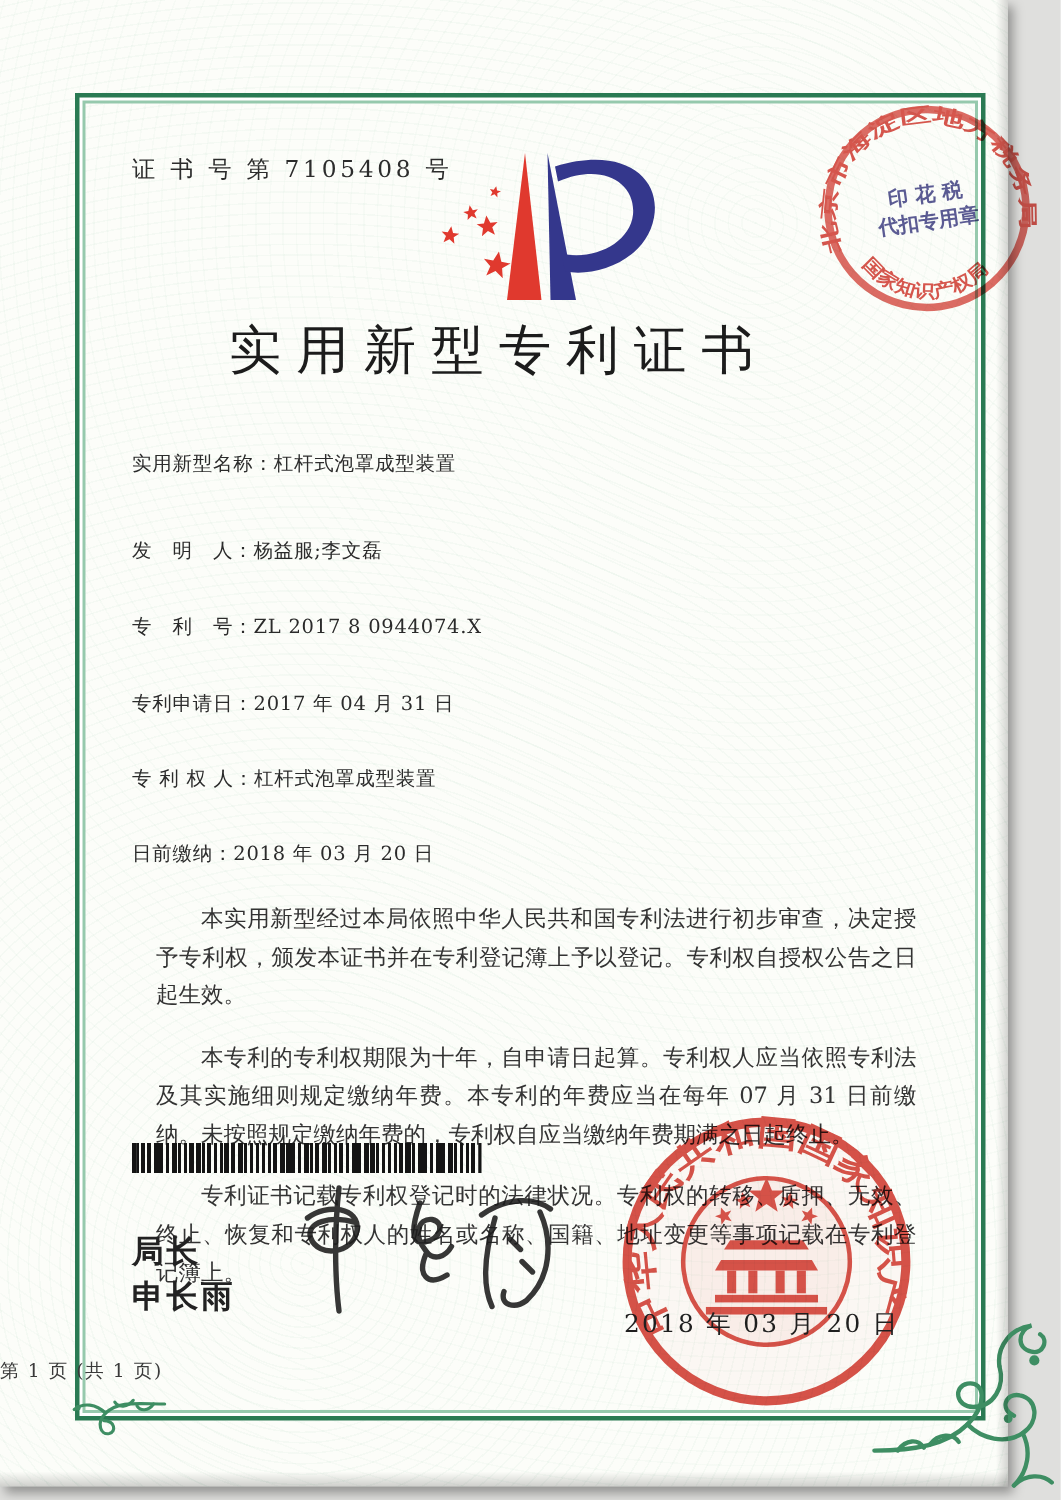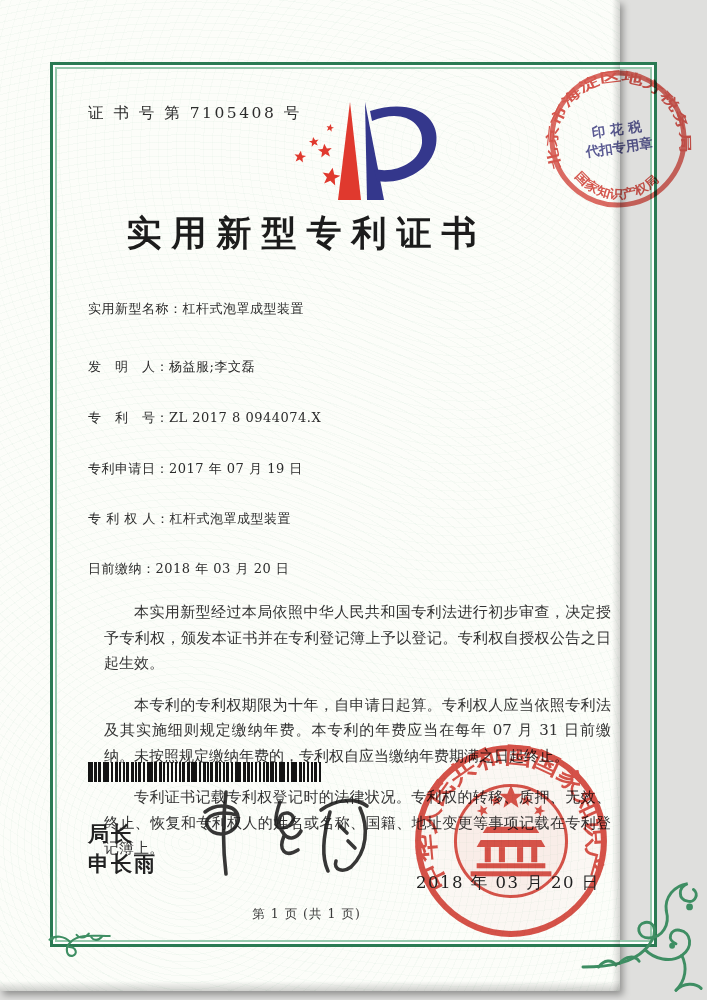--- a/index.html
+++ b/index.html
@@ -1,47 +1,47 @@
 <!DOCTYPE html>
 <html><head>
 <meta charset="utf-8">
 <style>
   html,body{margin:0;padding:0;background:#e7e7e5;}
   .page{position:relative;width:707px;height:1000px;background:#dfdfdd;overflow:hidden;
         font-family:"DejaVu Serif","Liberation Serif",serif;}
-  .paper{position:absolute;left:0;top:0;width:620px;height:991px;background:#fcfdf9;
+  .paper{position:absolute;left:0;top:0;width:672px;height:991px;background:#fcfdf9;
          box-shadow:3px 4px 7px rgba(0,0,0,.35);
          background-image:
            repeating-radial-gradient(circle at 30% 85%, rgba(110,180,140,.05) 0 1px, transparent 1px 7px),
            repeating-radial-gradient(circle at 75% 15%, rgba(110,180,140,.04) 0 1px, transparent 1px 9px);}
   .frame{position:absolute;left:50px;top:62px;width:601px;height:879px;
          border:3px solid #2a7a53;box-shadow:inset 0 0 0 2px #fff, inset 0 0 0 4px #96c9ad;}
   .abs{position:absolute;}
   .cert-no{left:88px;top:103px;font-size:15.5px;letter-spacing:2.5px;color:#2c2c2c;}
-  .title{left:0;right:7px;top:210px;text-align:center;font-size:35px;font-weight:700;
+  .title{left:0;right:7px;top:210px;text-align:center;font-size:35px;font-weight:400;
          letter-spacing:10px;color:#1c1c1c;}
   .field{left:88px;font-size:13px;color:#2b2b2b;letter-spacing:.5px;white-space:nowrap;}
   .body-text{left:88px;top:584px;width:539px;font-size:15px;line-height:25.5px;
              text-align:justify;color:#333;}
   .body-text p{margin:16px;text-indent:2em;}
   .barcode{left:88px;top:762px;width:228px;height:20px;
            background-image:
              repeating-linear-gradient(90deg,#141414 0 2px,transparent 2px 4px),
              repeating-linear-gradient(90deg,#141414 0 1px,transparent 1px 7px),
              repeating-linear-gradient(90deg,transparent 0 3px,#141414 3px 5px,transparent 5px 11px);
            border-left:3px solid #141414;border-right:2px solid #141414;}
   .director{left:88px;font-size:21px;font-weight:600;color:#222;
             font-family:Liberation Sans, sans-serif;letter-spacing:2px;}
   .signature{left:188px;top:778px;width:200px;height:100px;}
   .seal{left:410px;top:740px;width:202px;height:202px;mix-blend-mode:multiply;opacity:.93;}
   .seal-date{left:416px;top:872px;font-size:16.5px;letter-spacing:1.5px;color:#1f1f1f;z-index:5;}
   .tax-stamp{left:543px;top:64px;width:150px;height:150px;transform:rotate(-8deg);
              mix-blend-mode:multiply;opacity:.9;z-index:4;}
   .logo{left:277px;top:96px;width:165px;height:112px;}
-  .footer{left:0;right:7px;top:906px;text-align:center;font-size:12.5px;letter-spacing:1px;color:#3a3a3a;}
+  .footer{left:0;right:7px;top:906px;text-align:left;font-size:12.5px;letter-spacing:1px;color:#3a3a3a;}
   .ornament-r{left:581px;top:874px;width:126px;height:126px;}
   .ornament-l{left:26px;top:920px;width:90px;height:80px;transform:scaleX(-1);}
   .edge-right{right:0;top:0;width:8px;height:100%;
               background:linear-gradient(90deg,transparent,rgba(0,0,0,.16));}
   .edge-bottom{left:0;bottom:0;width:100%;height:10px;
                background:linear-gradient(180deg,transparent,rgba(0,0,0,.18));}
 </style>
 </head>
 <body>
 
@@ -89,21 +89,21 @@
     <div class="abs field" style="top:300px">
       <span>实用新型名称：</span><span>杠杆式泡罩成型装置</span>
     </div>
     <div class="abs field" style="top:358px">
       <span>发　明　人：</span><span>杨益服;李文磊</span>
     </div>
     <div class="abs field" style="top:409px">
       <span>专　利　号：</span><span>ZL 2017 8 0944074.X</span>
     </div>
     <div class="abs field" style="top:460px">
-      <span>专利申请日：</span><span>2017 年 07 月 19 日</span>
+      <span>专利申请日：</span><span>2017 年 04 月 31 日</span>
     </div>
     <div class="abs field" style="top:510px">
       <span>专 利 权 人：</span><span>杠杆式泡罩成型装置</span>
     </div>
     <div class="abs field" style="top:560px">
       <span>日前缴纳：</span><span>2018 年 03 月 20 日</span>
     </div>
 
     <div class="abs body-text">
       <p>本实用新型经过本局依照中华人民共和国专利法进行初步审查，决定授予专利权，颁发本证书并在专利登记簿上予以登记。专利权自授权公告之日起生效。</p>

